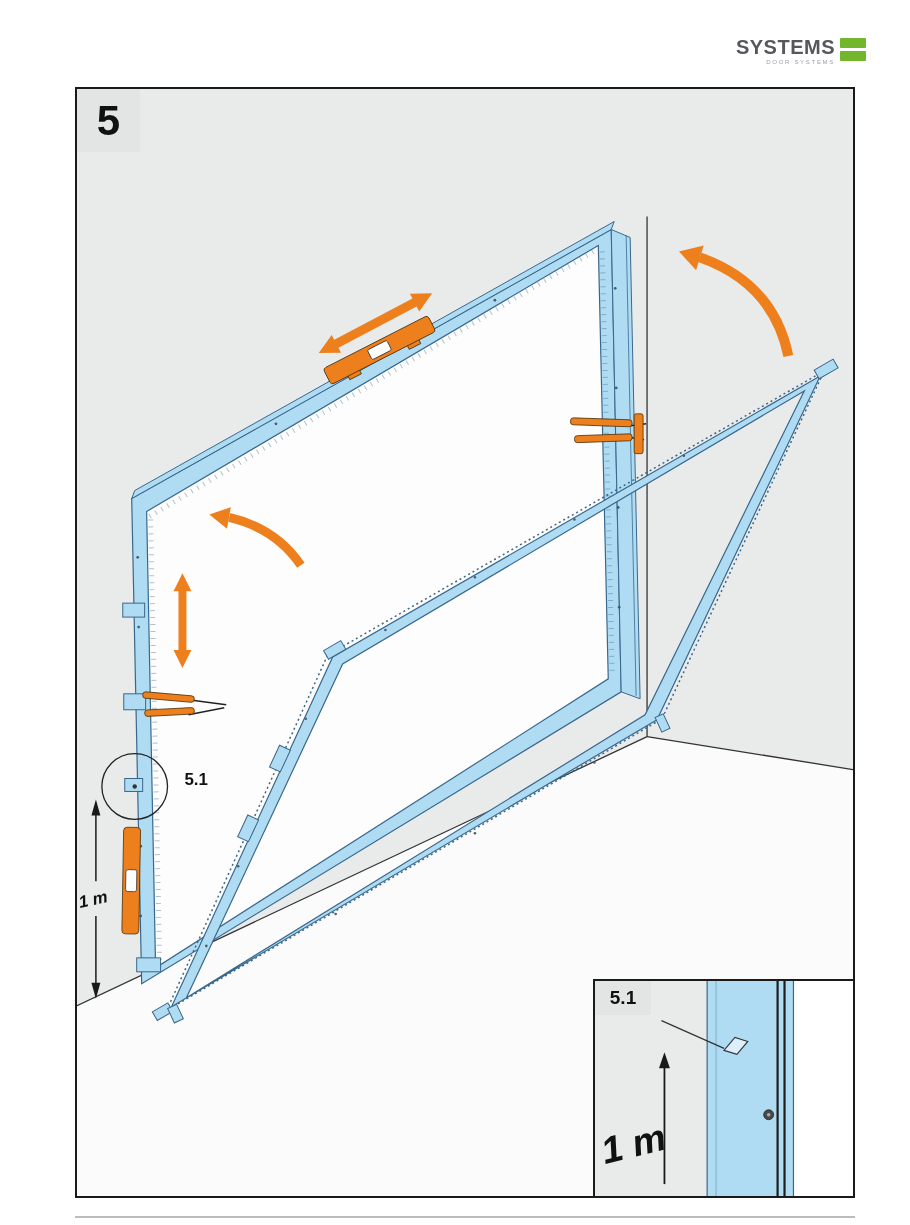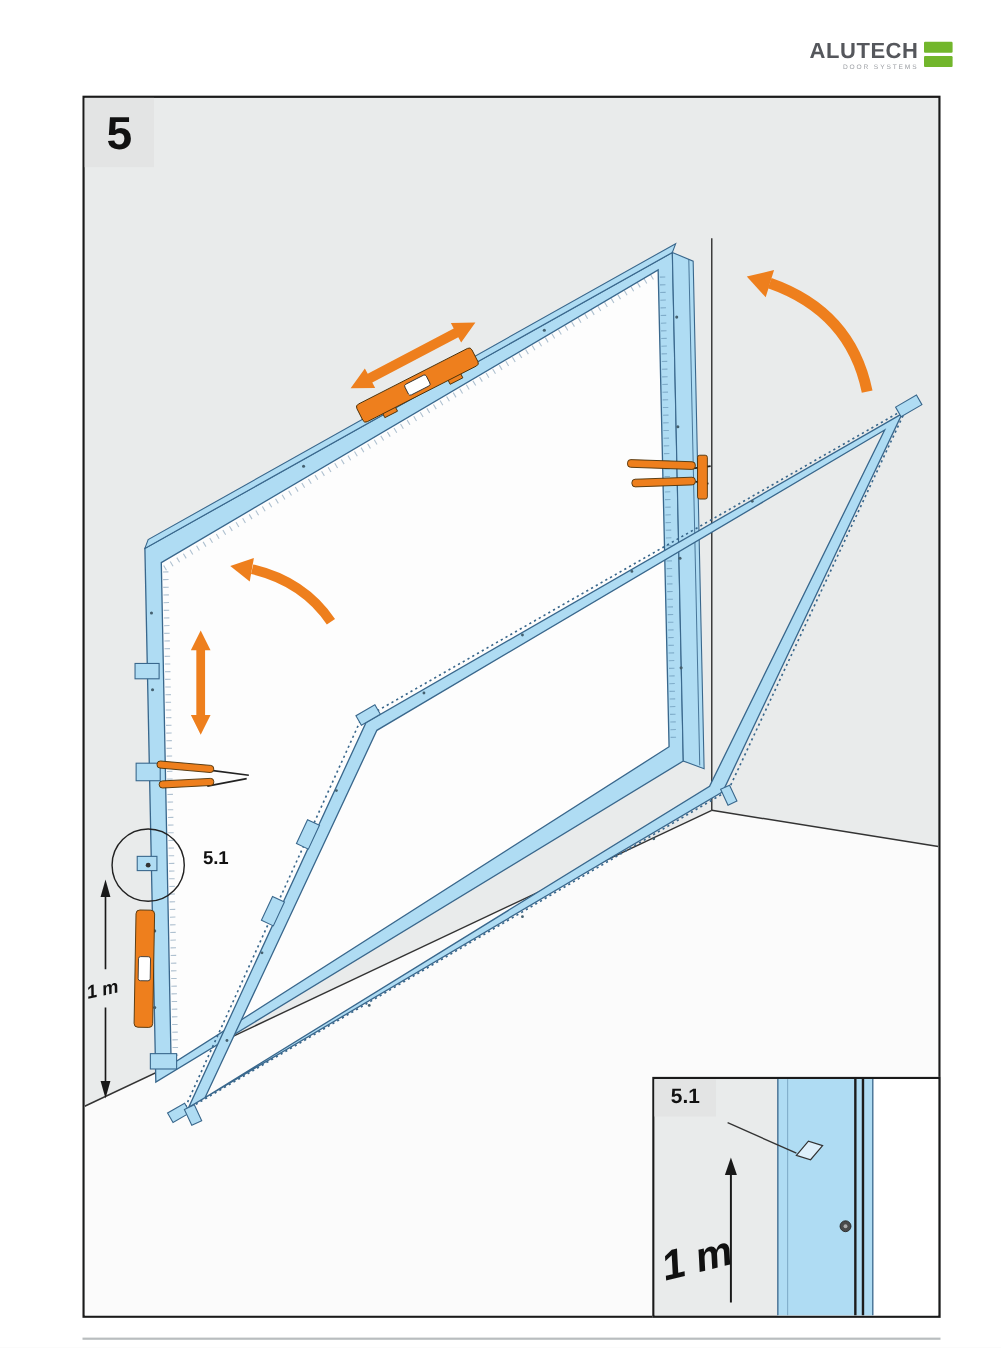--- a/index.html
+++ b/index.html
@@ -61,21 +61,21 @@
   .leader { stroke:#333; stroke-width:1.2; }
   .dim-line { stroke:#191919; stroke-width:1.8; }
 </style>
 </head>
 <body>
 
 <div class="page">
 
   <div class="logo">
     <div class="logo-textblock">
-      <div class="brand">ALUTECH</div>
+      <div class="brand">SYSTEMS</div>
       <div class="tagline">DOOR SYSTEMS</div>
     </div>
     <div class="logo-icon">
       <span class="bar"></span>
       <span class="bar"></span>
     </div>
   </div>
 
   <div class="panel">
 

